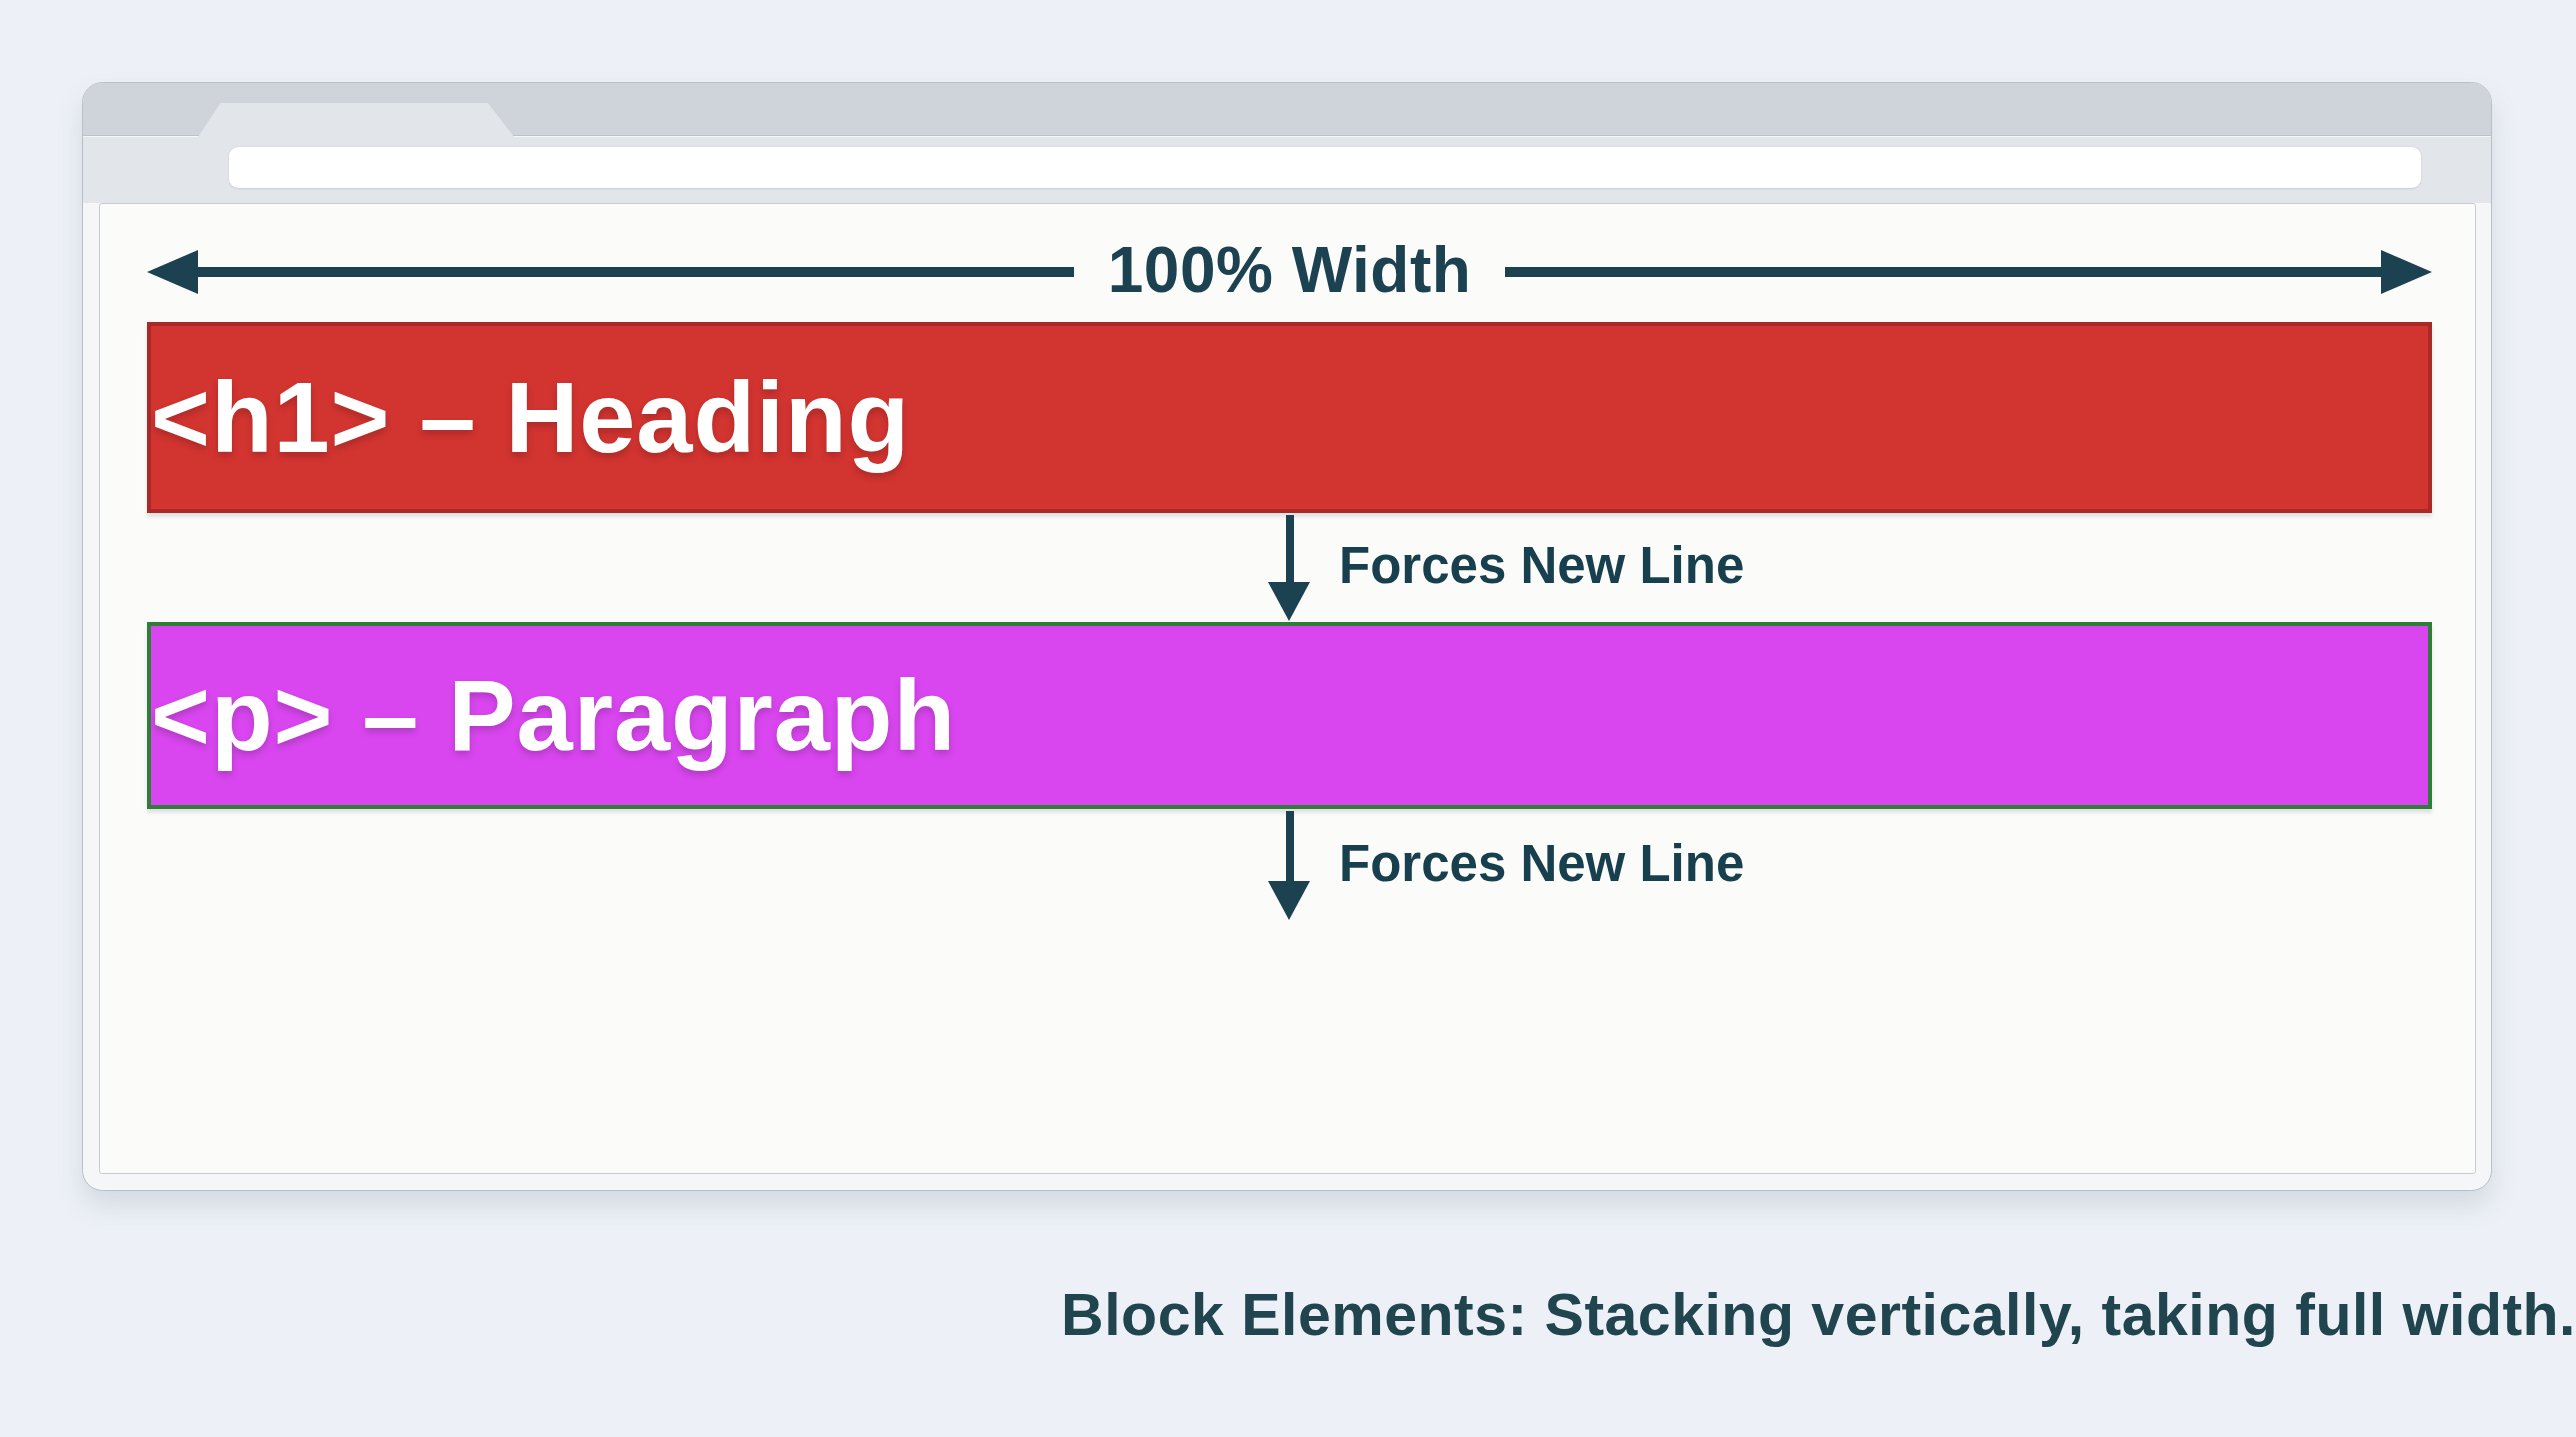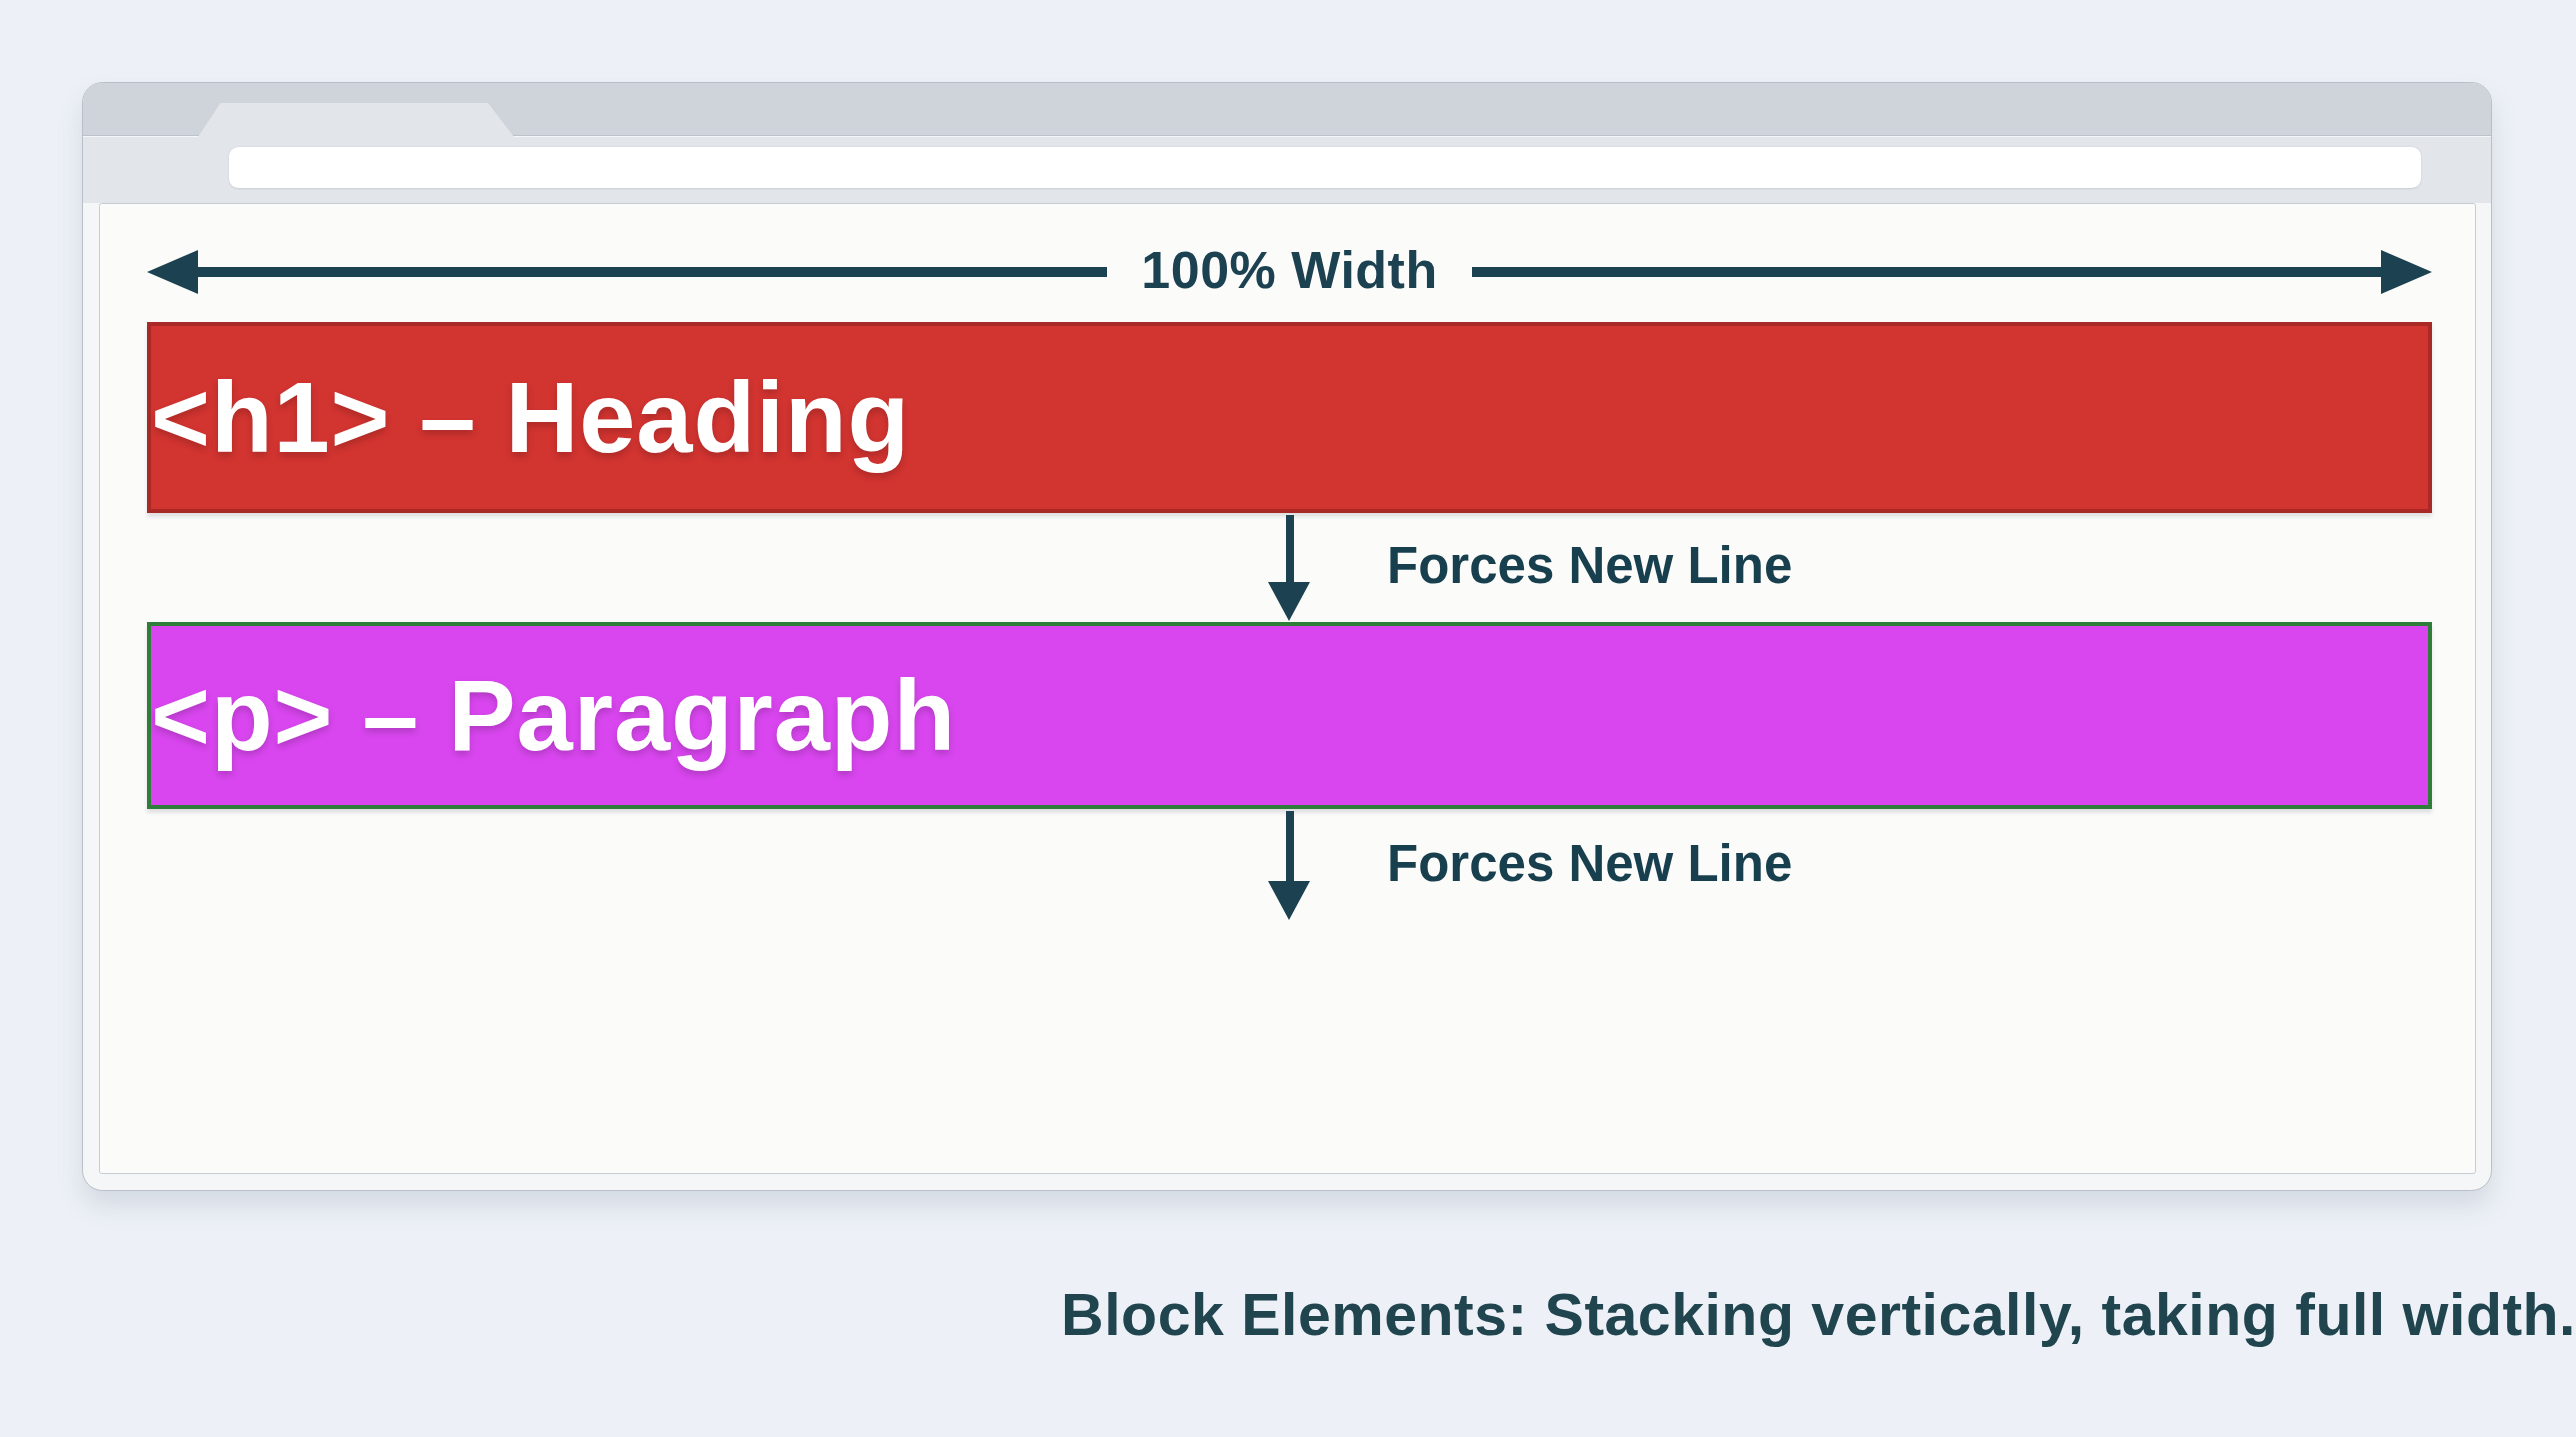--- a/index.html
+++ b/index.html
@@ -62,21 +62,21 @@
     width: 2285px; height: 86px;
     display: flex; align-items: center;
   }
   .width-arrow .shaft { flex: 1 1 auto; height: 9.4px; background: #1c4252; }
   .ah { width: 0; height: 0; flex: 0 0 auto; }
   .ah-left  { border-top: 22.5px solid transparent; border-bottom: 22.5px solid transparent; border-right: 51px solid #1c4252; }
   .ah-right { border-top: 22.5px solid transparent; border-bottom: 22.5px solid transparent; border-left: 51px solid #1c4252; }
   .width-label {
     flex: 0 0 auto;
     margin: 0 34px;
-    font-size: 52px; font-weight: 700; color: #1c4252;
+    font-size: 64px; font-weight: 700; color: #1c4252;
     letter-spacing: 0.5px; white-space: nowrap;
     transform: translateY(-1.9px);
   }
 
   
   .bar {
     position: absolute; left: 47px;
     width: 2285px;
     box-sizing: border-box;
     display: flex; align-items: center;
@@ -108,21 +108,20 @@
     width: 0; height: 0;
     border-left: 21.5px solid transparent;
     border-right: 21.5px solid transparent;
     border-top: 39px solid #1c4252;
   }
   .flow-label {
     position: absolute; left: 71px; top: 50%;
     transform: translateY(-54%);
     font-size: 51px; font-weight: 700; color: #173f4e;
     white-space: nowrap;
-    margin-left: 48px;
   }
 
   
   .caption {
     position: absolute; left: 0; top: 1281px; width: 2576px;
     text-align: right;
     font-size: 59px; font-weight: 700;
     color: #20454f;
     letter-spacing: 0.5px;
   }

